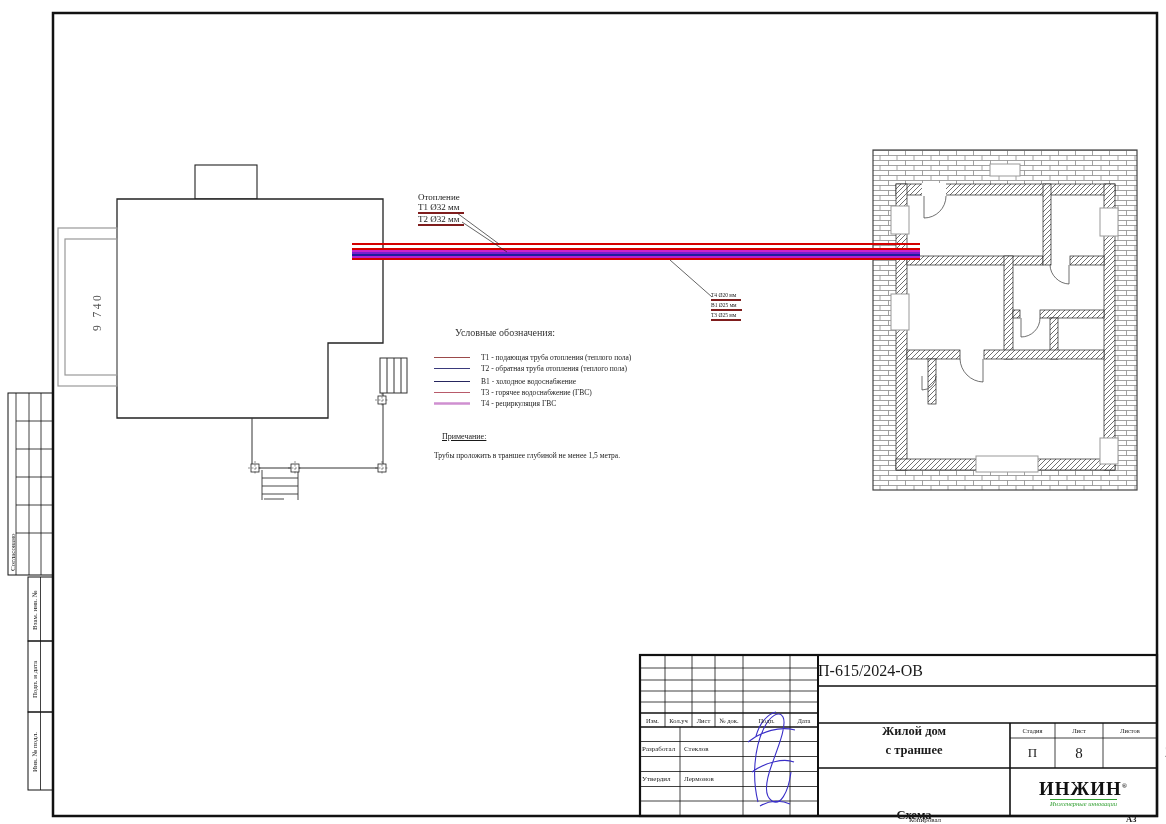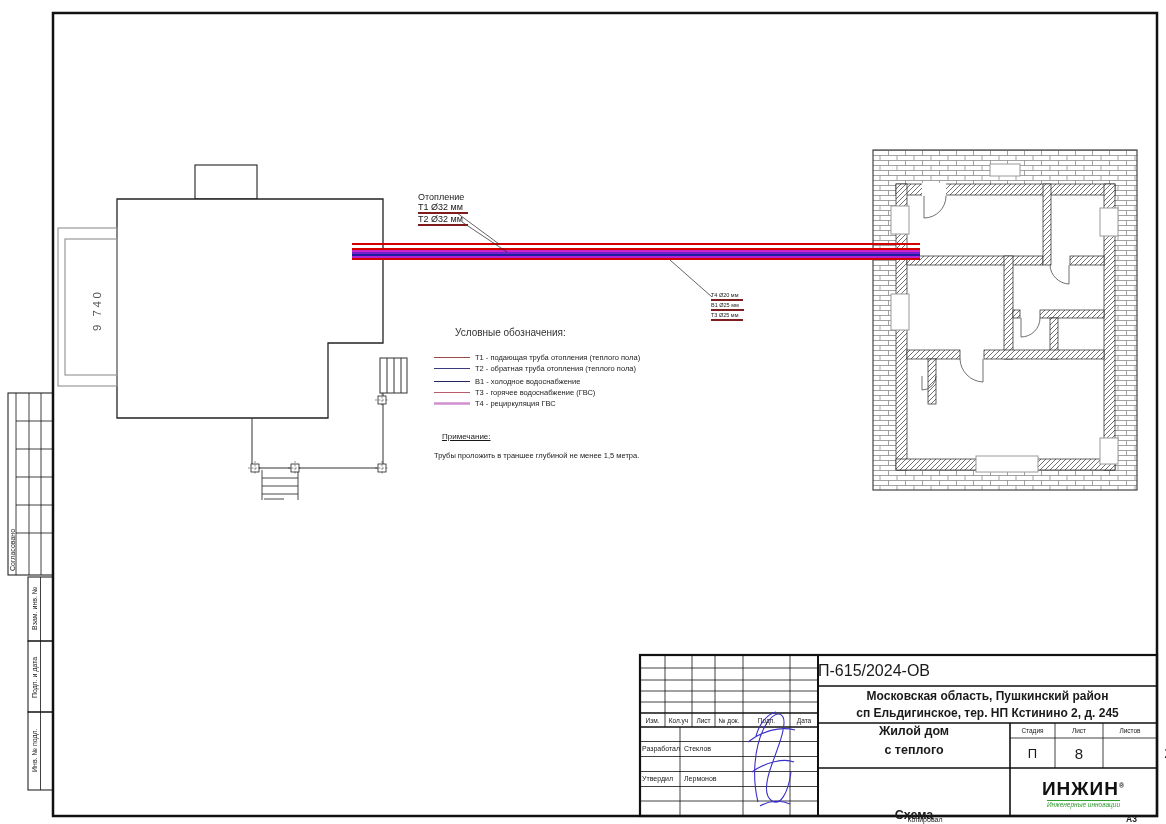--- a/index.html
+++ b/index.html
@@ -1,26 +1,26 @@
 <!DOCTYPE html>
 <html><head>
 <meta charset="utf-8">
 <style>
   html,body{margin:0;padding:0;background:#e8e8e8;}
   #sheet{
     position:relative;width:1166px;height:824px;background:#ffffff;
-    font-family:Liberation Sans, sans-serif;color:#1a1a1a;overflow:hidden;
+    font-family:Liberation Serif, serif;color:#1a1a1a;overflow:hidden;
   }
   .t{position:absolute;white-space:nowrap;}
   .rot{transform:rotate(-90deg);transform-origin:0 0;}
   .ctr{display:flex;align-items:center;justify-content:center;text-align:center;}
   .col{flex-direction:column;}
   svg{position:absolute;left:0;top:0;}
   .callout-line{display:inline-block;border-bottom:2px solid #7f1d1d;padding-right:5px;}
-  .legend-item{font-size:7.5px;color:#222;}
+  .legend-item{font-size:7.5px;color:#222;margin-left:6px;}
   .small-hdr{font-size:6.5px;}
   .role{font-size:7px;}
 </style>
 </head>
 <body>
 
 <div id="sheet">
 
   <svg width="1166" height="824" viewBox="0 0 1166 824">
     <defs>
@@ -194,28 +194,24 @@
   <div class="t ctr small-hdr" style="left:743px;top:713px;width:47px;height:14px;">Подп.</div>
   <div class="t ctr small-hdr" style="left:790px;top:713px;width:28px;height:14px;">Дата</div>
 
   <div class="t role" style="left:642px;top:745px;">Разработал</div>
   <div class="t role" style="left:684px;top:745px;">Стеклов</div>
   <div class="t role" style="left:642px;top:775px;">Утвердил</div>
   <div class="t role" style="left:684px;top:775px;">Лермонов</div>
 
   <div class="t" style="left:818px;top:655px;width:317px;height:31px;line-height:31px;text-align:left;font-size:16px;">П-615/2024-ОВ</div>
 
-  <div class="t ctr col" style="left:818px;top:687px;width:339px;height:35px;font-size:12px;font-weight:600;line-height:17px;">
-    <div>Московская область, Пушкинский район</div>
-    <div>сп Ельдигинское, тер. НП Кстинино 2, д. 245</div>
-  </div>
 
   <div class="t ctr col" style="left:818px;top:723px;width:192px;height:36px;font-size:12.5px;font-weight:600;line-height:19px;">
     <div>Жилой дом</div>
-    <div>с теплого</div>
+    <div>с траншее</div>
   </div>
 
   <div class="t ctr small-hdr" style="left:1010px;top:723px;width:45px;height:15px;">Стадия</div>
   <div class="t ctr small-hdr" style="left:1055px;top:723px;width:48px;height:15px;">Лист</div>
   <div class="t ctr small-hdr" style="left:1103px;top:723px;width:54px;height:15px;">Листов</div>
   <div class="t ctr" style="left:1010px;top:738px;width:45px;height:30px;font-size:13px;">П</div>
   <div class="t ctr" style="left:1055px;top:738px;width:48px;height:30px;font-size:15px;">8</div>
   <div class="t ctr" style="left:1145px;top:738px;width:54px;height:30px;font-size:14px;">29</div>
 
   <div class="t ctr col" style="left:818px;top:800px;width:192px;height:48px;font-size:12.5px;font-weight:600;line-height:18px;">

